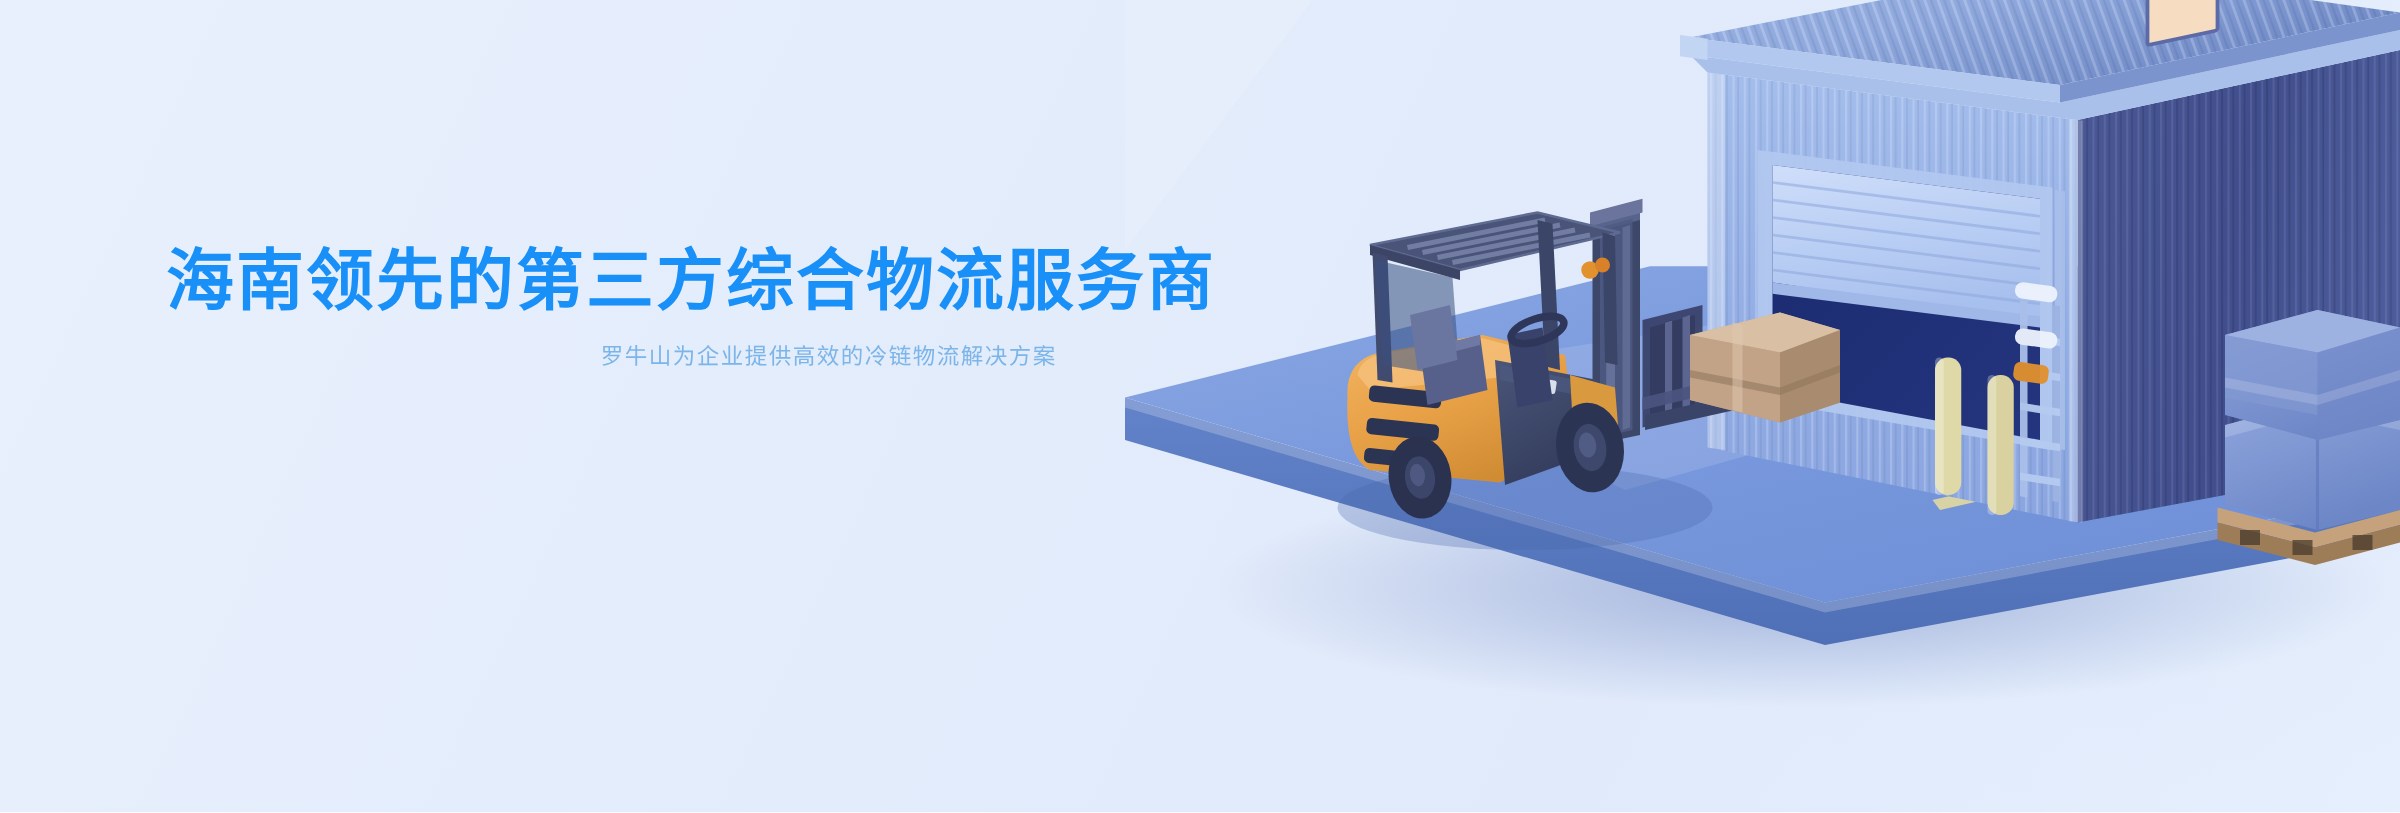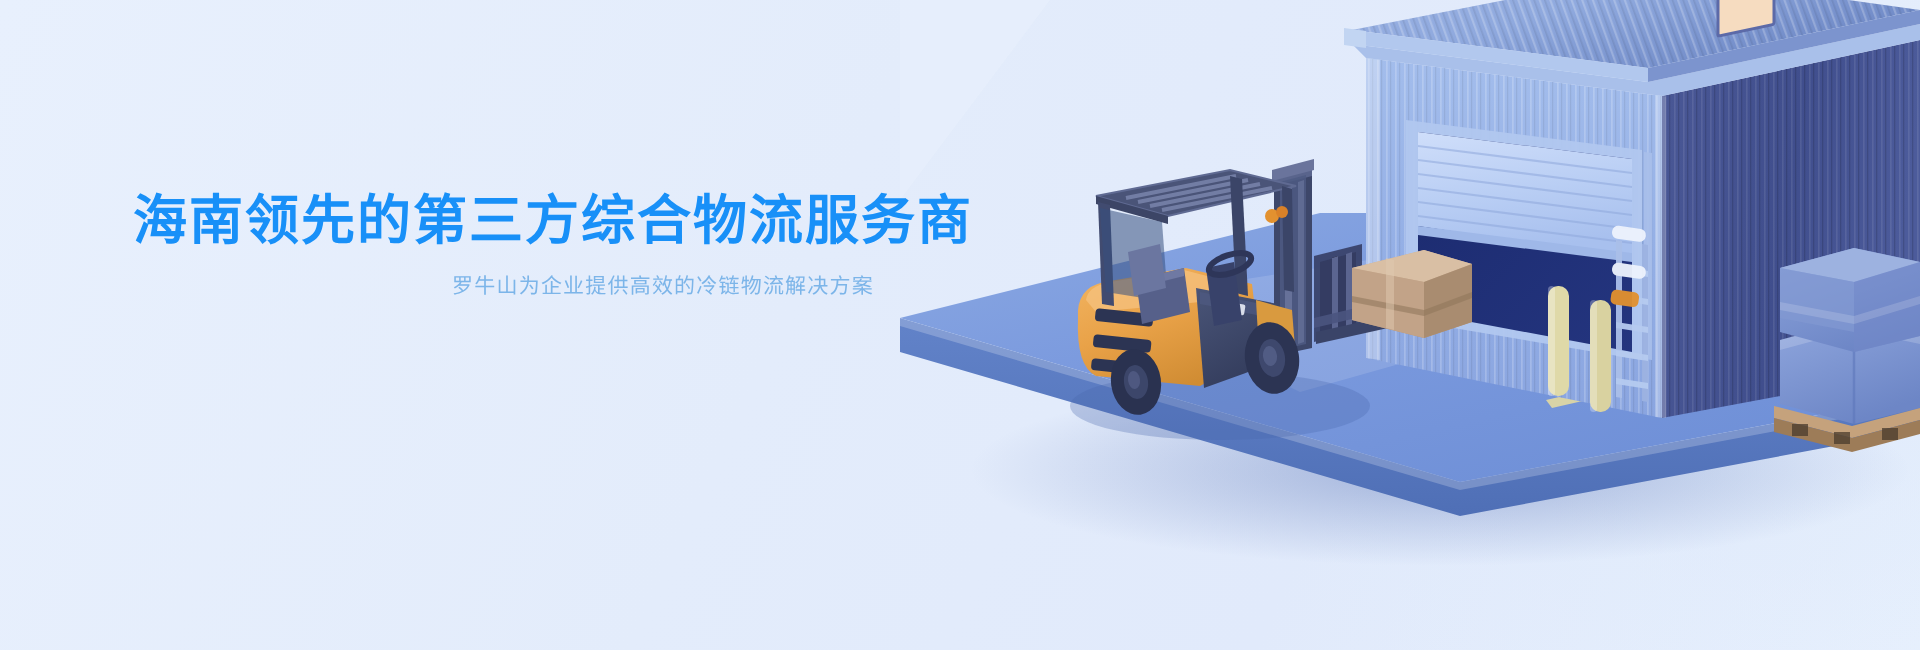--- a/index.html
+++ b/index.html
@@ -8,21 +8,21 @@
     padding: 0;
     background: #ffffff;
   }
   * { box-sizing: border-box; }
 
   .banner {
     position: relative;
     width: 1920px;
     height: 650px;
     overflow: hidden;
-    font-family: Liberation Mono, monospace;
+    font-family: Liberation Serif, serif;
     background:
       radial-gradient(ellipse 900px 600px at 88% 55%, #dfeafb 0%, rgba(223,234,251,0) 62%),
       linear-gradient(115deg, #e8f0fd 0%, #e3ecfb 42%, #e1eafb 70%, #e7f0fd 100%);
   }
 
   
   .copy {
     position: absolute;
     left: 133px;
     top: 196px;
@@ -34,21 +34,21 @@
     font-size: 54px;
     line-height: 1.08;
     font-weight: 700;
     letter-spacing: 2px;
     color: #1890f8;
     white-space: nowrap;
   }
   .subhead {
     margin: 0;
     padding-top: 21px;
-    font-size: 21px;
+    font-size: 18px;
     line-height: 1.2;
     font-weight: 400;
     letter-spacing: 1.2px;
     color: #7cb5e9;
     text-align: center;
     white-space: nowrap;
   }
 
   
   .scene {

